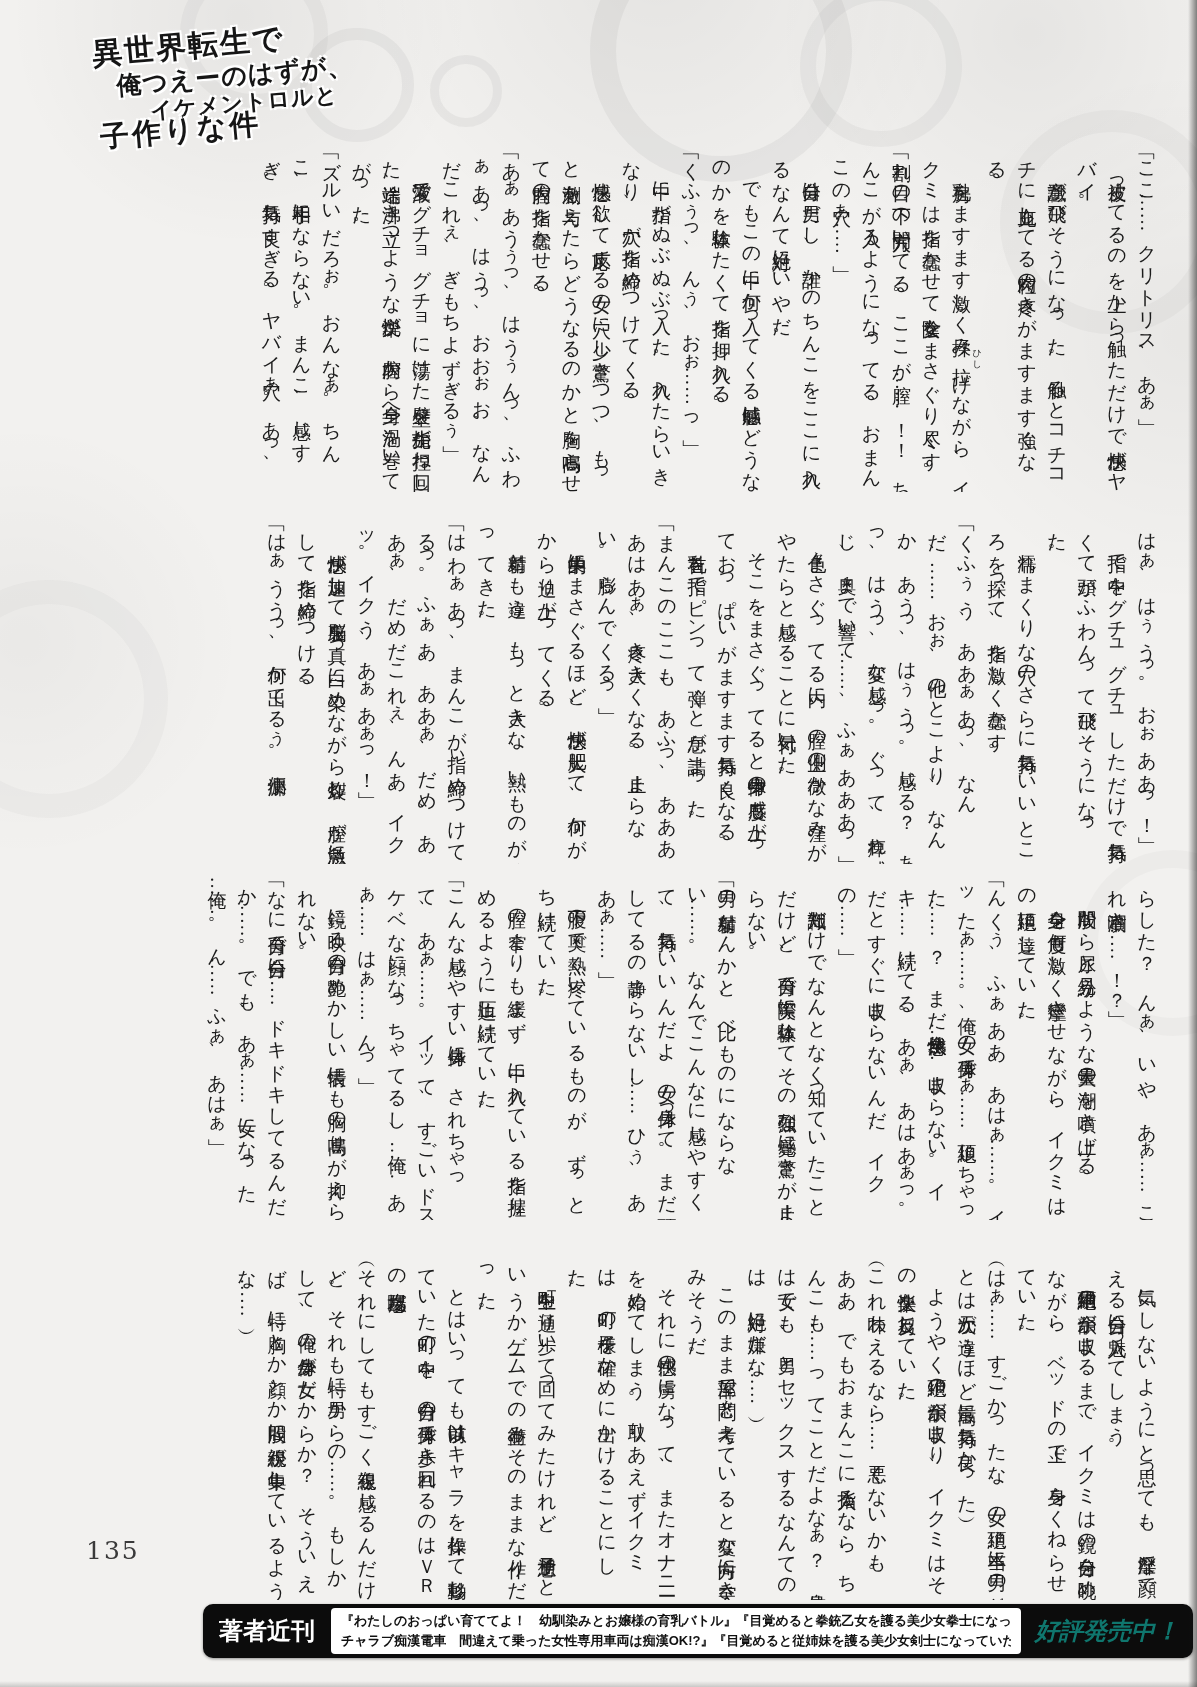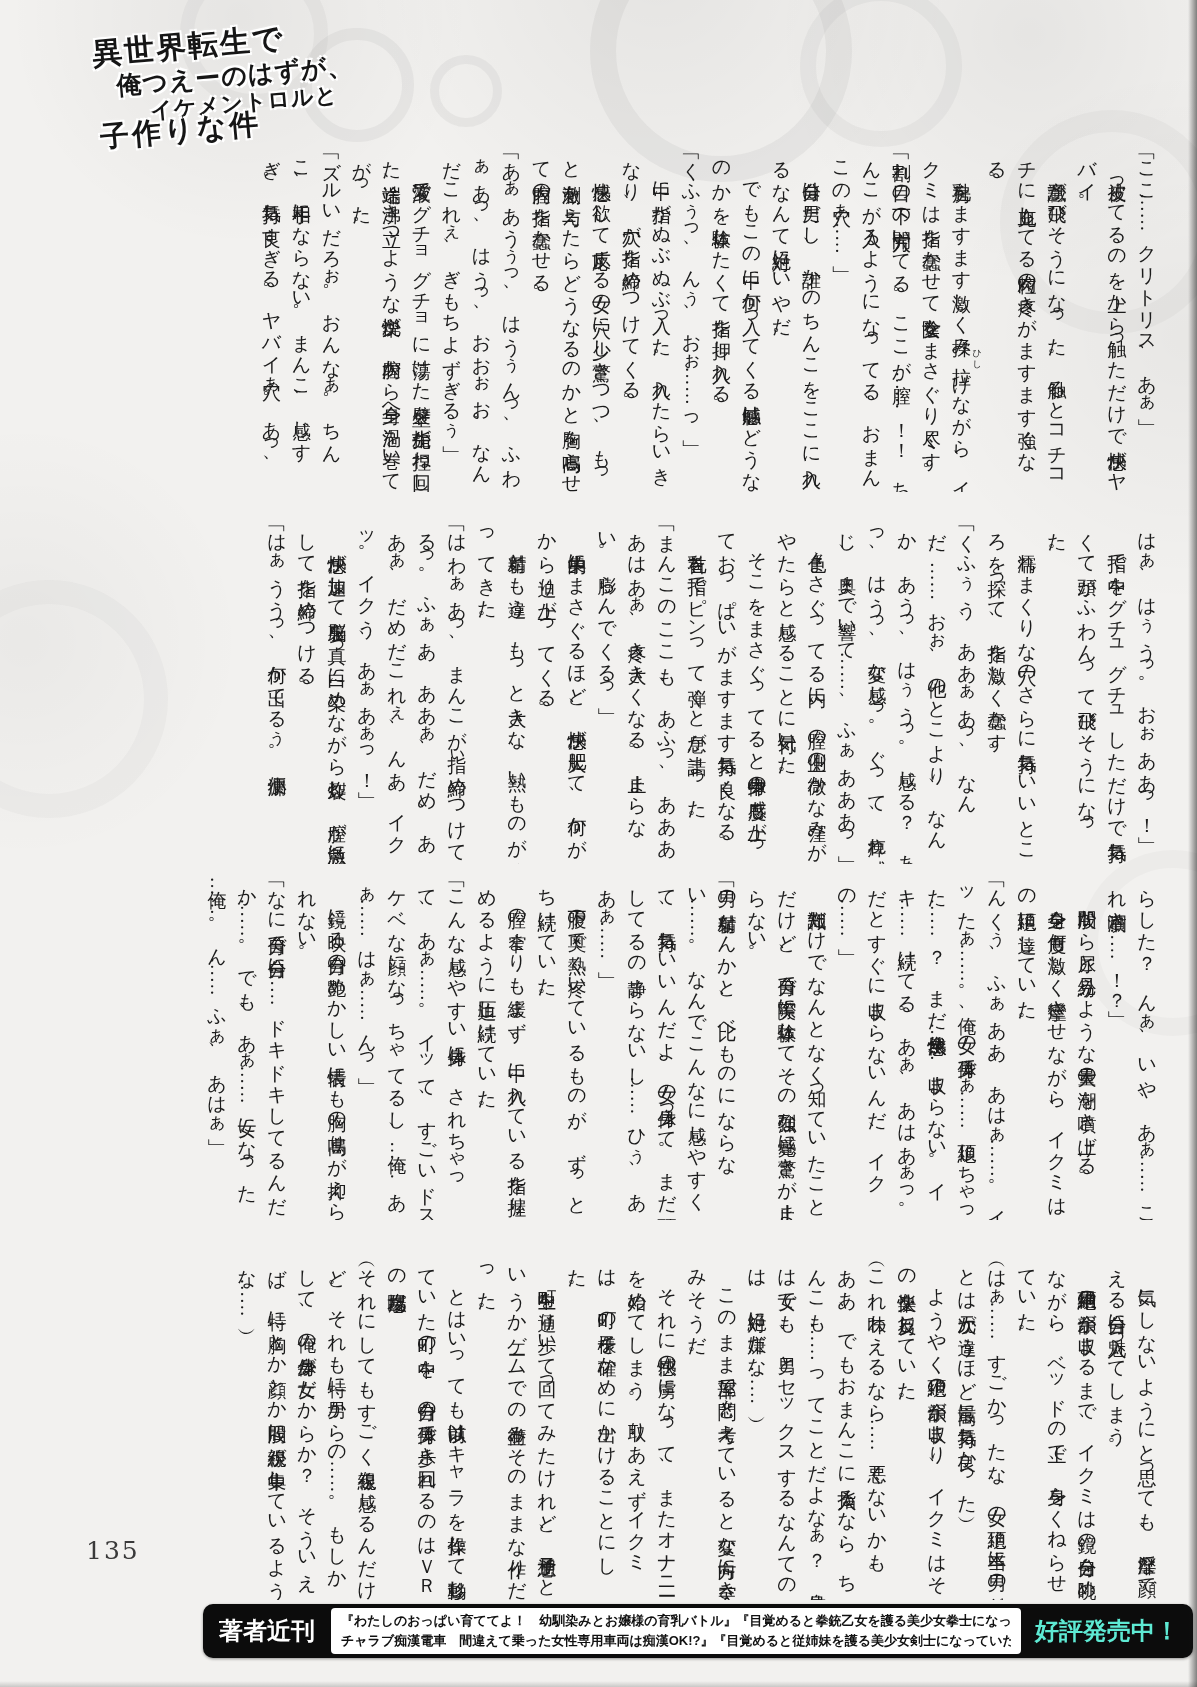--- a/index.html
+++ b/index.html
@@ -49,21 +49,21 @@
   .page-number{position:absolute;left:86px;top:1536px;font-size:25px;color:#3a3a3a;
     font-family:"DejaVu Serif","Liberation Serif",serif;letter-spacing:2px;}
   .footer-bar{position:absolute;left:203px;top:1604px;width:990px;height:54px;background:#0c0c0c;
     border-radius:10px;display:flex;align-items:center;
     font-family:"Liberation Sans","DejaVu Sans",sans-serif;box-shadow:0 1px 3px rgba(0,0,0,0.4);}
   .author-label{color:#ffffff;font-size:24px;font-weight:bold;padding:0 16px;white-space:nowrap;}
   .titles-box{flex:1;background:#ffffff;border-radius:4px;margin:5px 0;padding:3px 10px;
     display:flex;flex-direction:column;justify-content:center;min-width:0;}
   .titles-box span{display:block;font-size:13px;line-height:20px;font-weight:bold;color:#111;
     white-space:nowrap;overflow:hidden;}
-  .on-sale{color:#5eead4;font-size:24px;font-weight:bold;padding:0 14px;white-space:nowrap;}
+  .on-sale{color:#0f766e;font-size:24px;font-weight:bold;font-style:italic;padding:0 14px;white-space:nowrap;}
 
   .edge-right{position:absolute;right:0;top:0;width:9px;height:1687px;
     background:linear-gradient(to left, rgba(15,15,15,0.5), rgba(15,15,15,0));}
   .edge-bottom{position:absolute;left:0;bottom:0;width:1197px;height:6px;
     background:linear-gradient(to top, rgba(15,15,15,0.18), rgba(15,15,15,0));}
 </style>
 </head>
 <body>
 
 <div class="sheet">

